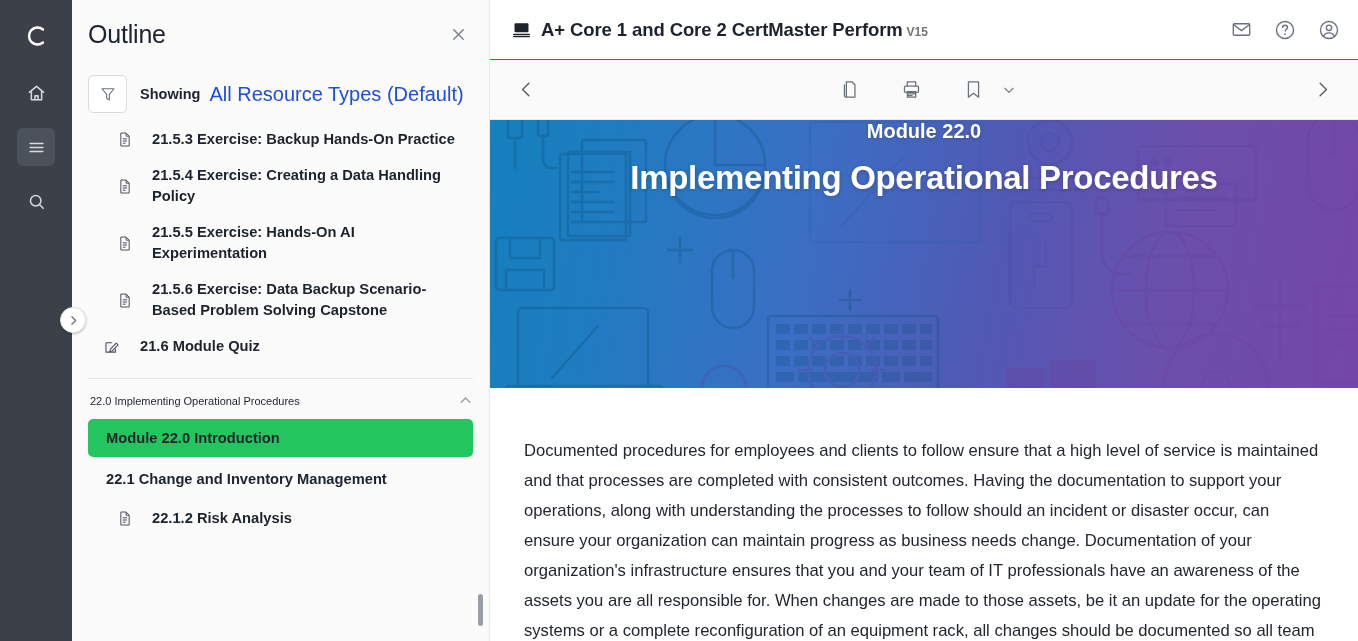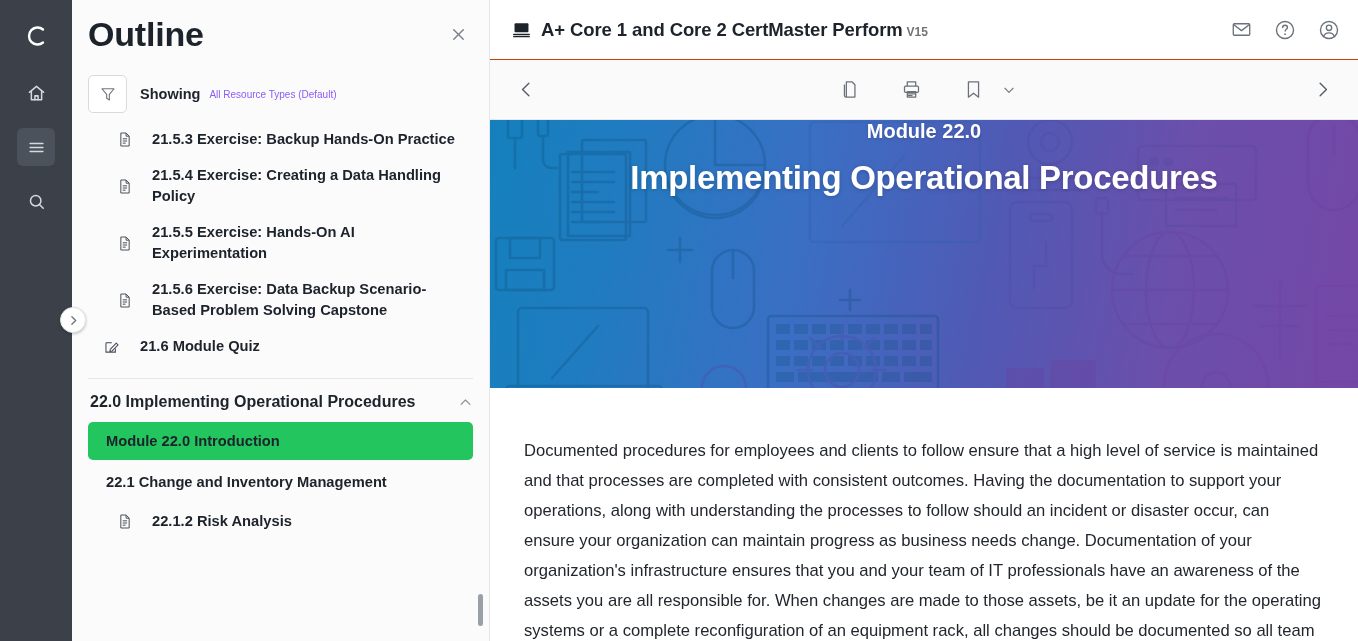--- a/index.html
+++ b/index.html
@@ -61,21 +61,21 @@
     position: relative;
     display: flex; flex-direction: column;
   }
   .outline-head {
     height: 68px;
     display: flex; align-items: center;
     padding: 0 16px 0 16px;
     flex: 0 0 68px;
   }
   .outline-title {
-    font-size: 34px; font-weight: bold; color: #1d232b;
+    font-size: 25px; font-weight: normal; color: #1d232b;
     letter-spacing: -0.2px;
     flex: 1;
   }
   .outline-close {
     width: 30px; height: 30px;
     display: flex; align-items: center; justify-content: center;
     color: #7a8089; cursor: pointer;
   }
   .filter-row {
     display: flex; align-items: center;
@@ -85,21 +85,21 @@
   }
   .filter-btn {
     width: 39px; height: 38px;
     border: 1px solid #d7dade;
     border-radius: 5px;
     background: #ffffff;
     display: flex; align-items: center; justify-content: center;
     color: #6f757e; cursor: pointer;
   }
   .filter-showing { font-size: 14.5px; font-weight: bold; color: #1d232b; }
-  .filter-value { font-size: 10px; color: #8b5cf6; margin-left: -4px; }
+  .filter-value { font-size: 20px; color: #1d4ed8; margin-left: -4px; }
 
   .outline-scroll {
     flex: 1;
     overflow: hidden;
     position: relative;
     padding-top: 2px;
   }
   .out-item {
     display: flex; align-items: flex-start;
     padding: 7px 28px 7px 16px;
@@ -124,21 +124,21 @@
   .sec-divider {
     height: 1px; background: #e4e6ea;
     margin: 14px 16px 6px 16px;
   }
   .sec-head {
     display: flex; align-items: center;
     padding: 8px 16px 8px 18px;
     cursor: pointer;
   }
   .sec-head .txt {
-    flex: 1; font-size: 16px; font-weight: bold; color: #1d232b;
+    flex: 1; font-size: 11px; font-weight: normal; color: #1d232b;
   }
   .sec-head .chev { color: #8d939b; display: flex; }
 
   .out-row {
     margin: 3px 16px;
     padding: 11px 0 11px 18px;
     border-radius: 5px;
     font-size: 14.7px; font-weight: bold; color: #1d232b;
     cursor: pointer;
   }

